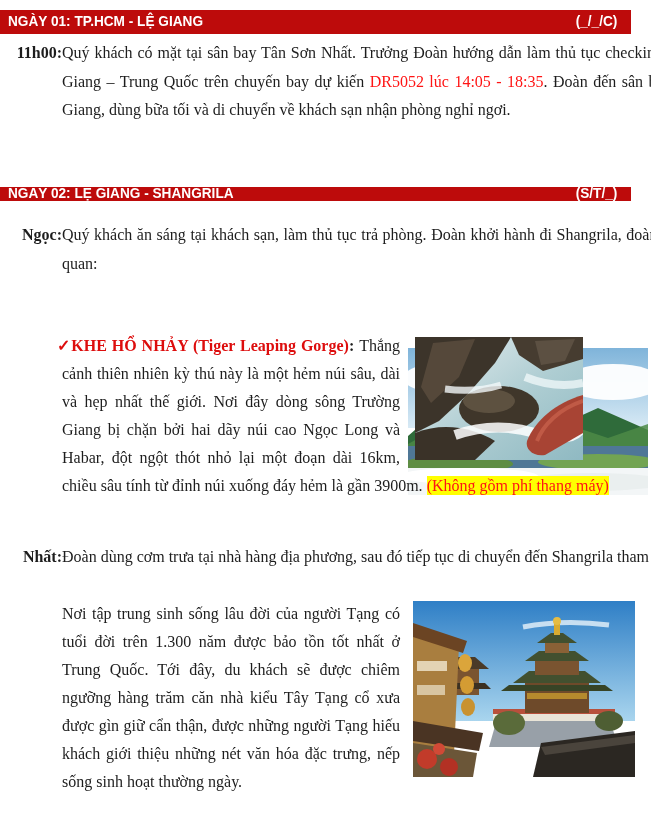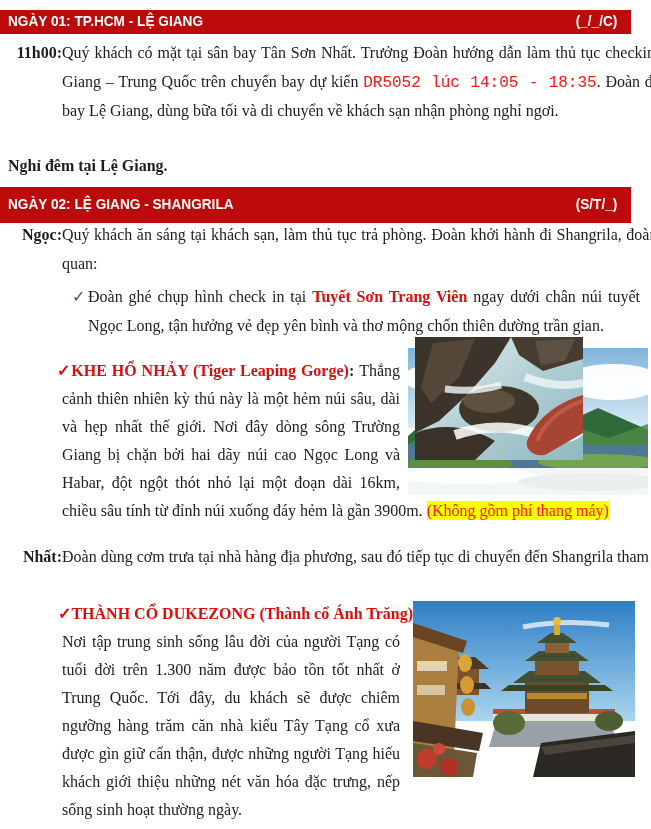--- a/index.html
+++ b/index.html
@@ -20,35 +20,35 @@
   .daybar{
     position:absolute;left:0;width:631px;height:24px;background:var(--bar-red);
     color:#fff;display:flex;justify-content:space-between;align-items:center;
     padding:0 14px 2px 8px;box-sizing:border-box;
     font-family:"Liberation Sans", sans-serif;font-weight:bold;font-size:15.5px;
     z-index:2;
   }
   .daybar .bt{transform:scaleX(.88);transform-origin:left center;white-space:nowrap;}
   .daybar .bm{transform:scaleX(.88);transform-origin:right center;white-space:nowrap;}
   #daybar-1{top:10px;}
-  #daybar-2{top:187px;height:36px;}
+  #daybar-2{top:187px;height:14px;}
   
   .para{position:absolute;line-height:28.5px;text-align:justify;z-index:1;}
   .hang{padding-left:54px;}
   .hang .lbl{display:inline-block;width:54px;margin-left:-54px;font-weight:bold;text-align:right;}
   .bold{font-weight:bold;}
-  .red{color:var(--bright-red);font-family:Liberation Mono, monospace;}
+  .red{color:var(--bright-red);}
   .redbold{color:var(--accent-red);font-weight:bold;}
   .hl{background:var(--highlight-yellow);color:var(--bright-red);padding:1px 0;}
   #para-11h00{top:39px;left:8px;width:632px;}
   #overnight{top:152px;left:8px;width:632px;font-weight:bold;text-align:left;}
   #para-morning{top:221px;left:8px;width:632px;}
   #bullet-tuyetson{top:283px;left:72px;width:568px;padding-left:16px;box-sizing:border-box;}
   #bullet-tuyetson .chk{display:inline-block;width:16px;margin-left:-16px;color:var(--check-blue);}
-  #bullet-gorge{top:357px;left:62px;width:578px;line-height:28px;}
+  #bullet-gorge{top:332px;left:62px;width:578px;line-height:28px;}
   #bullet-gorge .chk{color:var(--accent-red);font-weight:bold;margin-left:-5px;}
   .wrap-spacer-gorge{float:right;width:240px;height:140px;}
   #para-noon{top:543px;left:8px;width:632px;}
   #bullet-dukezong{top:600px;left:62px;width:578px;line-height:28px;}
   #bullet-dukezong .chk{color:var(--accent-red);font-weight:bold;margin-left:-4px;}
   #bullet-dukezong .block-title{display:block;white-space:nowrap;text-align:left;}
   .wrap-spacer-duke{float:right;width:240px;height:226px;}
   
   .photo{position:absolute;z-index:0;line-height:0;}
   #photo-lake{left:408px;top:348px;width:240px;height:147px;}
@@ -63,34 +63,30 @@
 
   <div class="daybar" id="daybar-1">
     <span class="bt">NGÀY 01: TP.HCM - LỆ GIANG</span>
     <span class="bm">(_/_/C)</span>
   </div>
 
   <div class="para hang" id="para-11h00">
     <span class="lbl">11h00:</span><span>Quý khách có mặt tại sân bay Tân Sơn Nhất. Trưởng Đoàn hướng dẫn làm thủ tục checkin đi Lệ Giang – Trung Quốc trên chuyến bay dự kiến </span><span class="red">DR5052 lúc 14:05 - 18:35</span><span>. Đoàn đến sân bay Lệ Giang, dùng bữa tối và di chuyển về khách sạn nhận phòng nghỉ ngơi.</span>
   </div>
 
-  <div class="para" id="overnight">Nghỉ đêm tại Lệ Giang.</div>
 
   <div class="daybar" id="daybar-2">
     <span class="bt">NGÀY 02:  LỆ GIANG - SHANGRILA</span>
     <span class="bm">(S/T/_)</span>
   </div>
 
   <div class="para hang" id="para-morning">
     <span class="lbl">Ngọc:</span><span>Quý khách ăn sáng tại khách sạn, làm thủ tục trả phòng. Đoàn khởi hành đi Shangrila, đoàn tham quan:</span>
   </div>
 
-  <div class="para" id="bullet-tuyetson">
-    <span class="chk">✓</span><span>Đoàn ghé chụp hình check in tại </span><span class="redbold">Tuyết Sơn Trang Viên</span><span> ngay dưới chân núi tuyết Ngọc Long, tận hưởng vẻ đẹp yên bình và thơ mộng chốn thiên đường trần gian.</span>
-  </div>
 
   <div class="photo" id="photo-lake">
     <svg viewBox="0 0 240 147" preserveAspectRatio="none">
       <defs>
         <linearGradient id="skyA" x1="0" y1="0" x2="0" y2="1">
           <stop offset="0" stop-color="#7fb4da"></stop>
             <stop offset="1" stop-color="#d8eaf5"></stop>
         </linearGradient>
       </defs>
       <rect x="0" y="0" width="240" height="80" fill="url(#skyA)"></rect>
@@ -193,17 +189,16 @@
       <polygon points="0,120 70,132 66,150 0,140" fill="#4a3423"></polygon>
       <polygon points="0,142 64,152 60,176 0,176" fill="#6b5638"></polygon>
       <circle cx="14" cy="158" r="10" fill="#c23b2a"></circle>
       <circle cx="36" cy="166" r="9" fill="#b33124"></circle>
       <circle cx="26" cy="148" r="6" fill="#d14936"></circle>
     </svg>
   </div>
 
   <div class="para" id="bullet-dukezong">
     <div class="wrap-spacer-duke"></div>
-    <span class="block-title"><span class="chk">✓</span><span class="redbold">THÀNH CỔ DUKEZONG (Thành cổ Ánh Trăng)</span></span>
     <span>Nơi tập trung sinh sống lâu đời của người Tạng có tuổi đời trên 1.300 năm được bảo tồn tốt nhất ở Trung Quốc. Tới đây, du khách sẽ được chiêm ngưỡng hàng trăm căn nhà kiểu Tây Tạng cổ xưa được gìn giữ cẩn thận, được những người Tạng hiếu khách giới thiệu những nét văn hóa đặc trưng, nếp sống sinh hoạt thường ngày.</span>
   </div>
 
 </div>
 
 </body></html>

